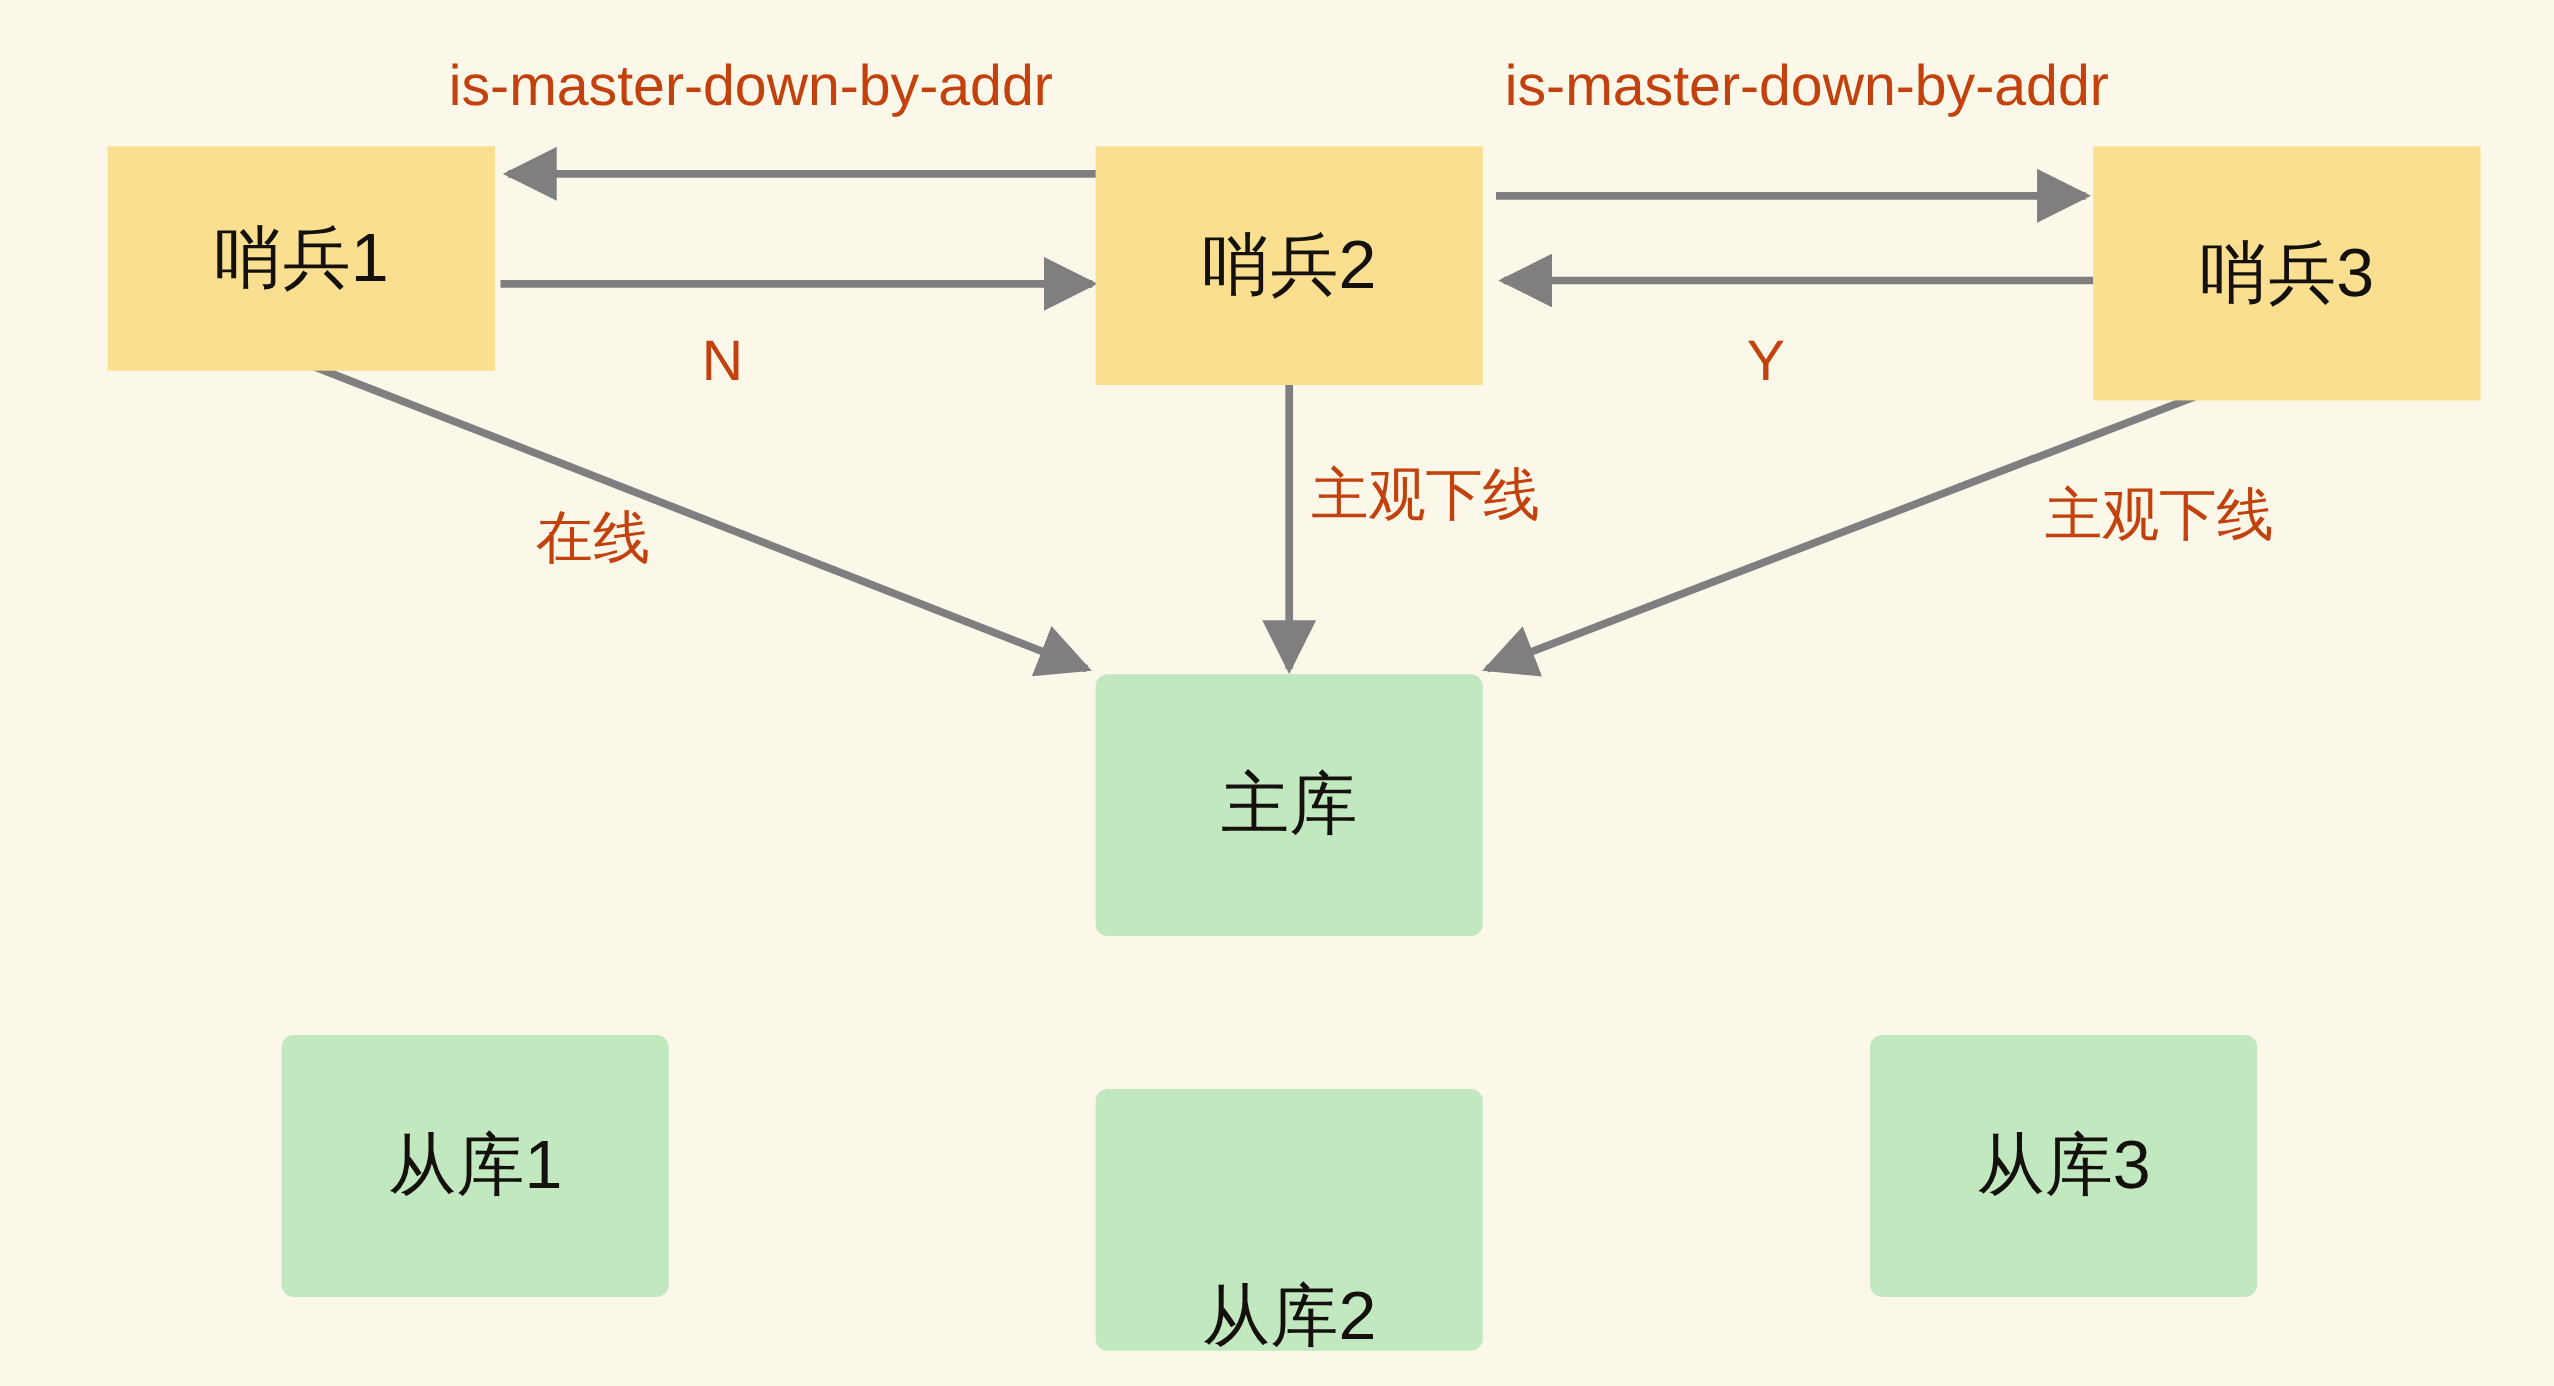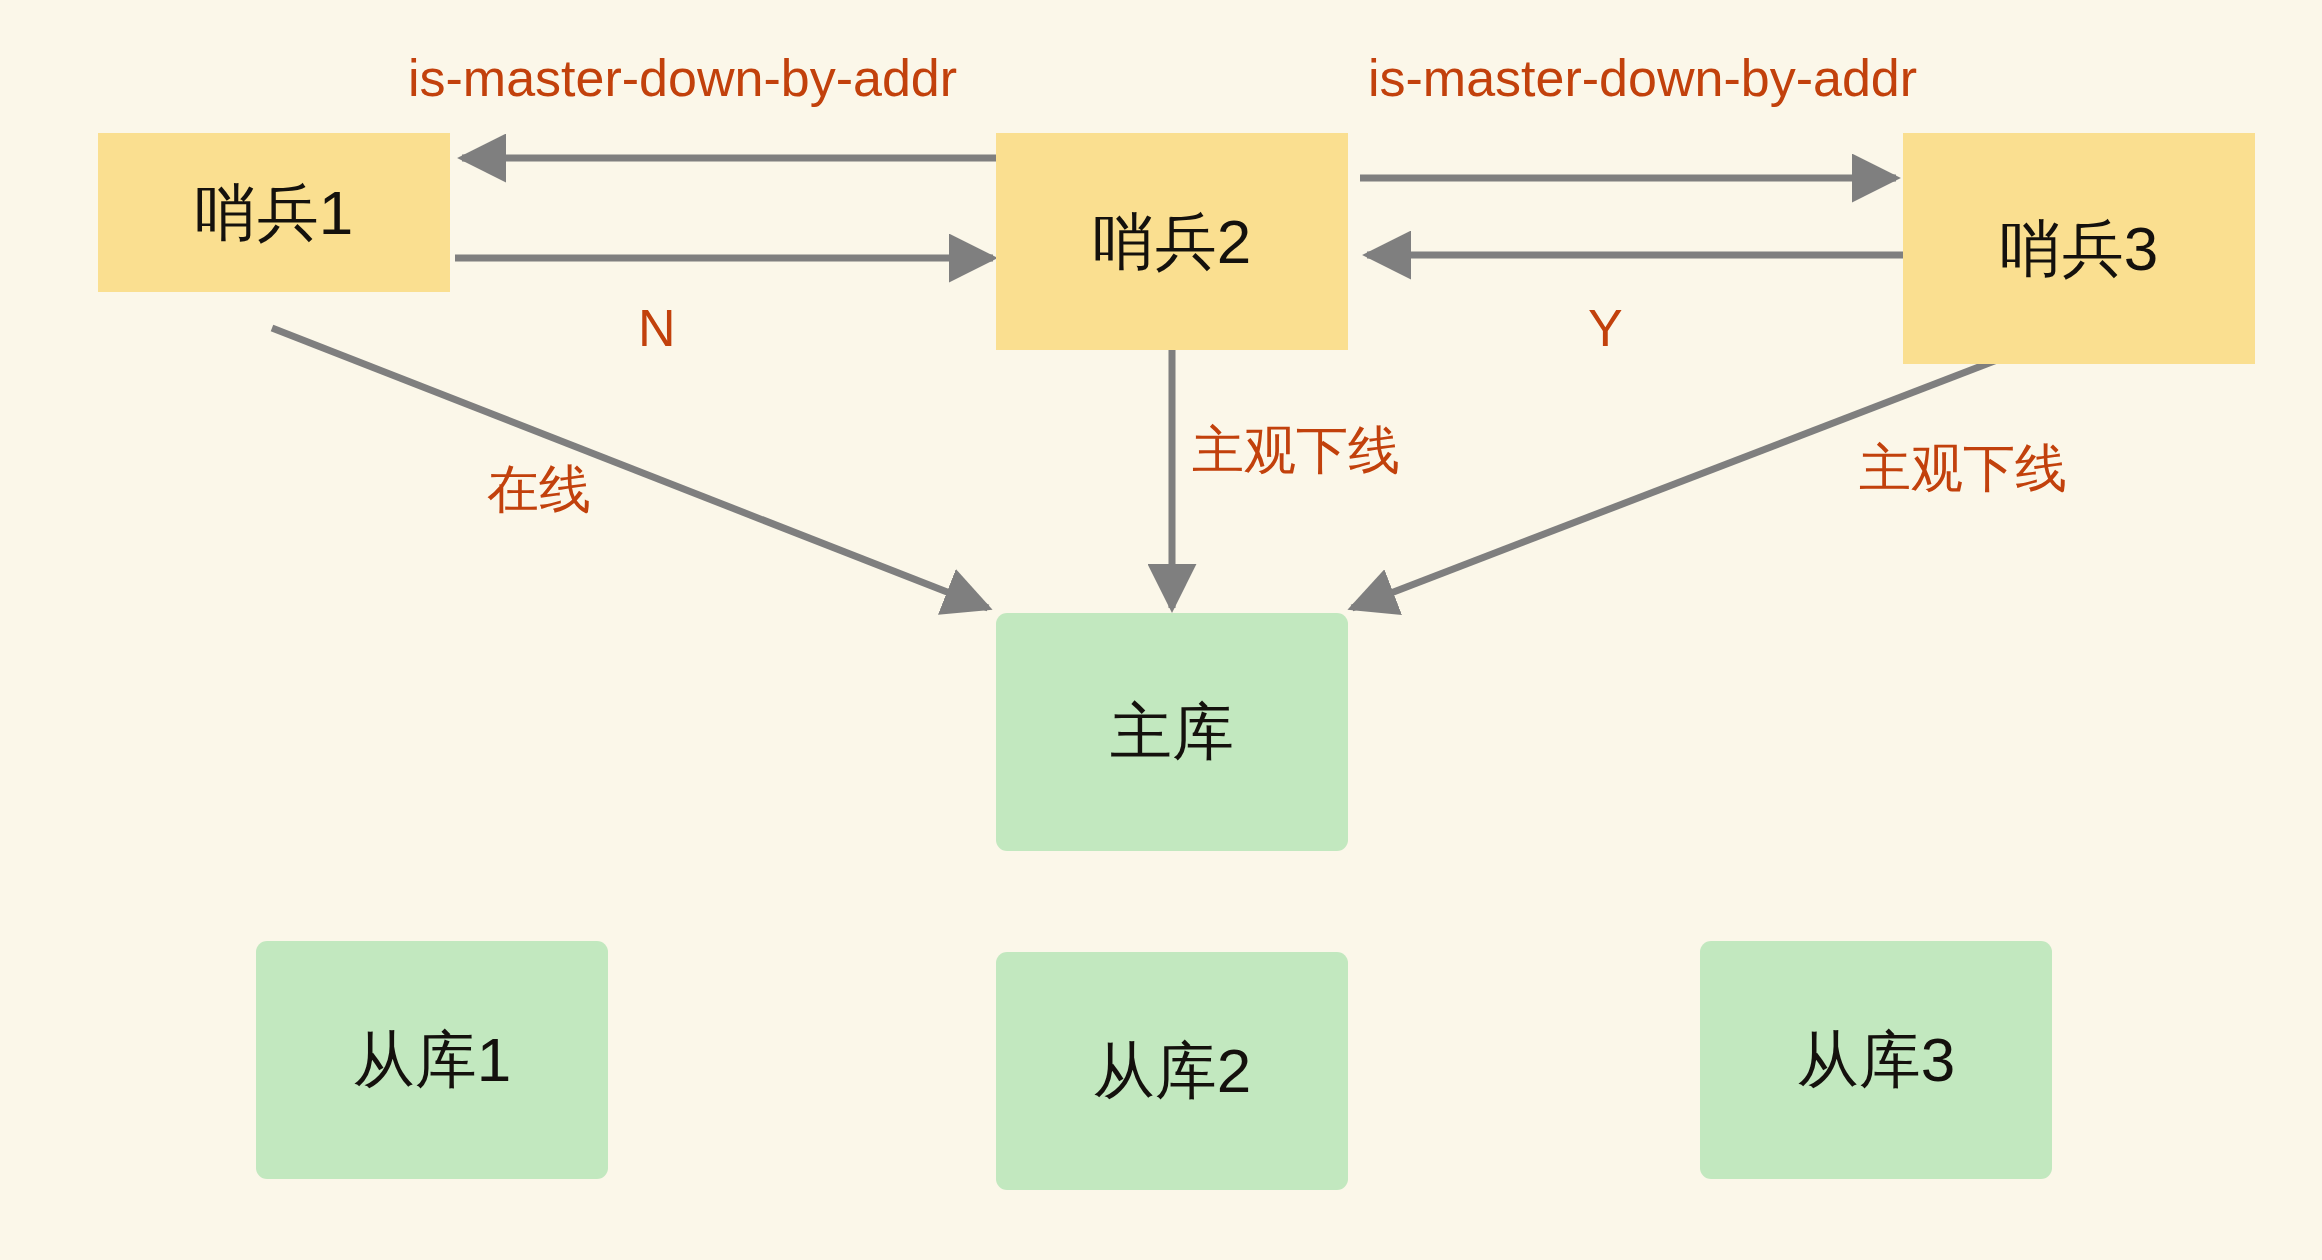--- a/index.html
+++ b/index.html
@@ -85,41 +85,41 @@
 
     <line x1="1903" y1="255" x2="1367" y2="255" stroke="#7f7f7f" stroke-width="7" marker-end="url(#arrowhead)"></line>
 
     <line x1="272" y1="328" x2="988" y2="608" stroke="#7f7f7f" stroke-width="7" marker-end="url(#arrowhead)"></line>
 
     <line x1="1172" y1="328" x2="1172" y2="608" stroke="#7f7f7f" stroke-width="7" marker-end="url(#arrowhead)"></line>
 
     <line x1="2080" y1="328" x2="1352" y2="608" stroke="#7f7f7f" stroke-width="7" marker-end="url(#arrowhead)"></line>
   </svg>
 
-  <div class="node sentinel" style="left:98px; top:133px; width:352px; height:159px;">
+  <div class="node sentinel" style="left:98px; top:133px; width:352px; height:204px;">
     <span class="node-label">哨兵1</span>
   </div>
 
   <div class="node sentinel" style="left:996px; top:133px; width:352px; height:217px;">
     <span class="node-label">哨兵2</span>
   </div>
 
   <div class="node sentinel" style="left:1903px; top:133px; width:352px; height:231px;">
     <span class="node-label">哨兵3</span>
   </div>
 
   <div class="node db" style="left:996px; top:613px; width:352px; height:238px;">
     <span class="node-label">主库</span>
   </div>
 
   <div class="node db" style="left:256px; top:941px; width:352px; height:238px;">
     <span class="node-label">从库1</span>
   </div>
 
-  <div class="node db" style="left:996px; top:952px; width:352px; height:238px;">
+  <div class="node db" style="left:996px; top:990px; width:352px; height:238px;align-items:flex-end;">
     <span class="node-label">从库2</span>
   </div>
 
   <div class="node db" style="left:1700px; top:941px; width:352px; height:238px;">
     <span class="node-label">从库3</span>
   </div>
 
   <div class="edge-label lbl-proto" style="left:408px; top:52px;">is-master-down-by-addr</div>
 
   <div class="edge-label lbl-proto" style="left:1368px; top:52px;">is-master-down-by-addr</div>

